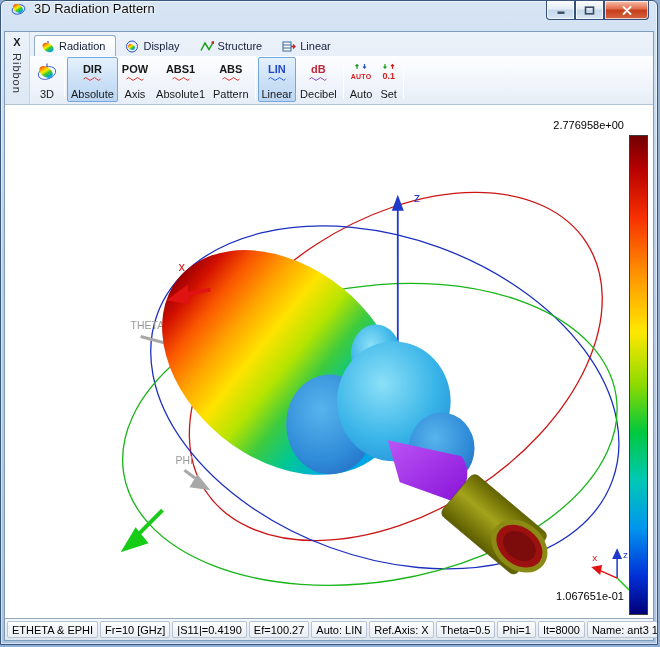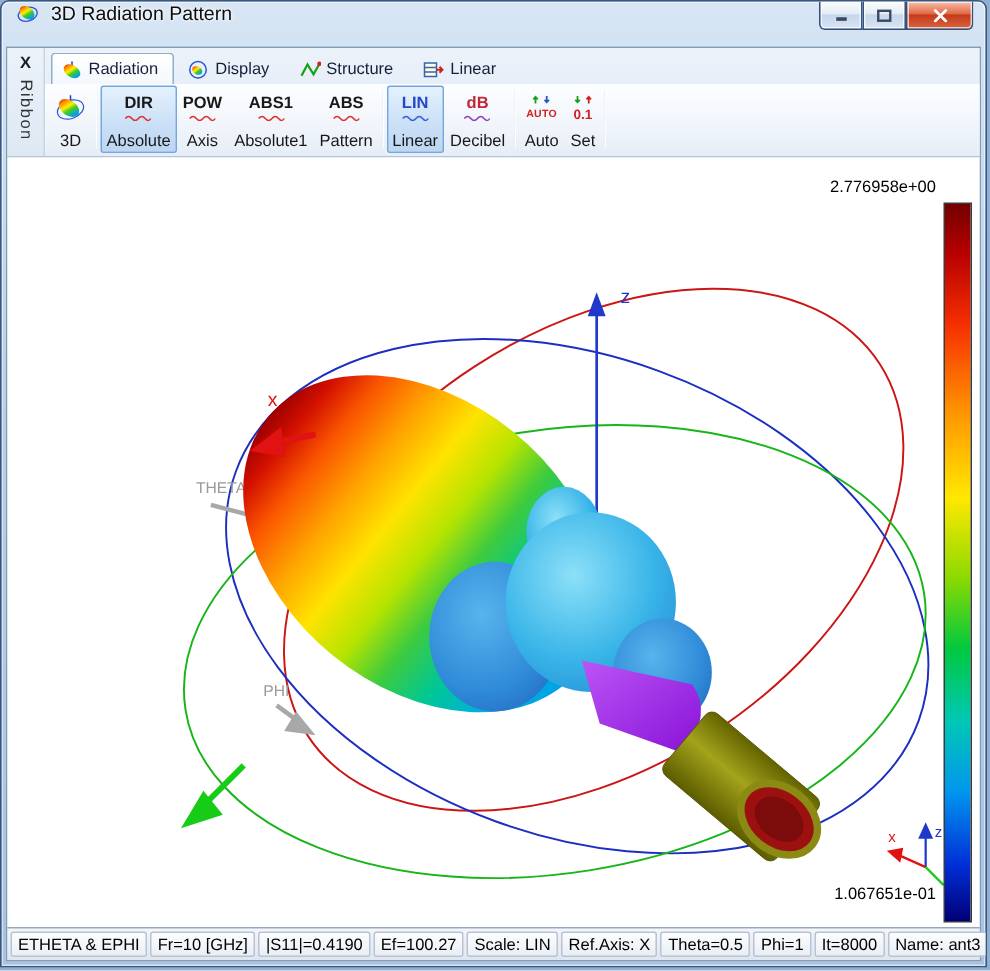--- a/index.html
+++ b/index.html
@@ -359,21 +359,21 @@
       <div class="colorbar"></div>
       <div class="val-max">2.776958e+00</div>
       <div class="val-min">1.067651e-01</div>
     </div>
 
     <div class="statusbar">
       <div class="sb-item">ETHETA &amp; EPHI</div>
       <div class="sb-item">Fr=10 [GHz]</div>
       <div class="sb-item">|S11|=0.4190</div>
       <div class="sb-item">Ef=100.27</div>
-      <div class="sb-item">Scale: LIN</div>
+      <div class="sb-item">Auto: LIN</div>
       <div class="sb-item">Ref.Axis: X</div>
       <div class="sb-item">Theta=0.5</div>
       <div class="sb-item">Phi=1</div>
       <div class="sb-item">It=8000</div>
       <div class="sb-item last">Name: ant3 1/1</div>
     </div>
 
   </div>
 </div>
 

